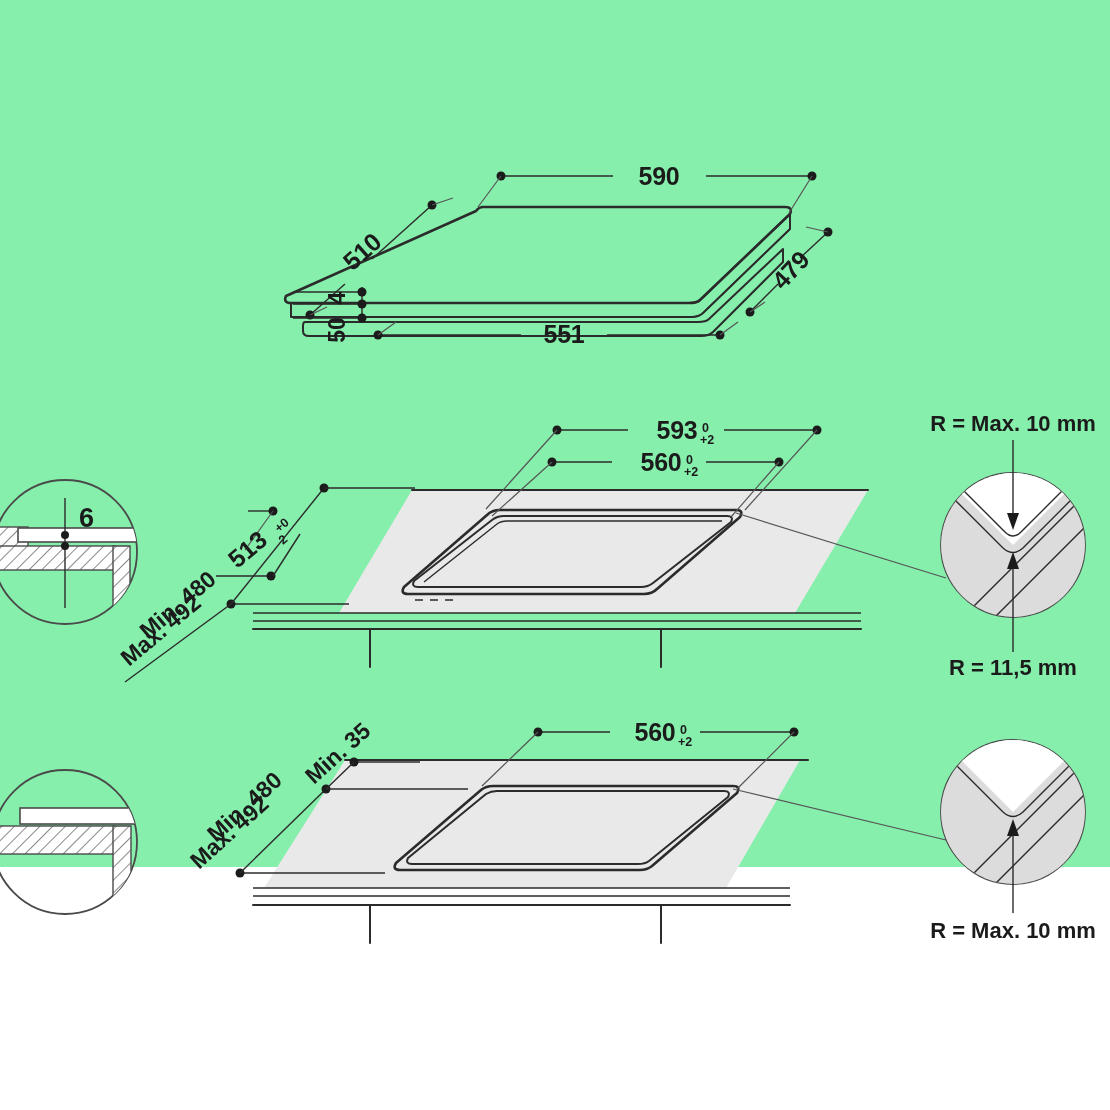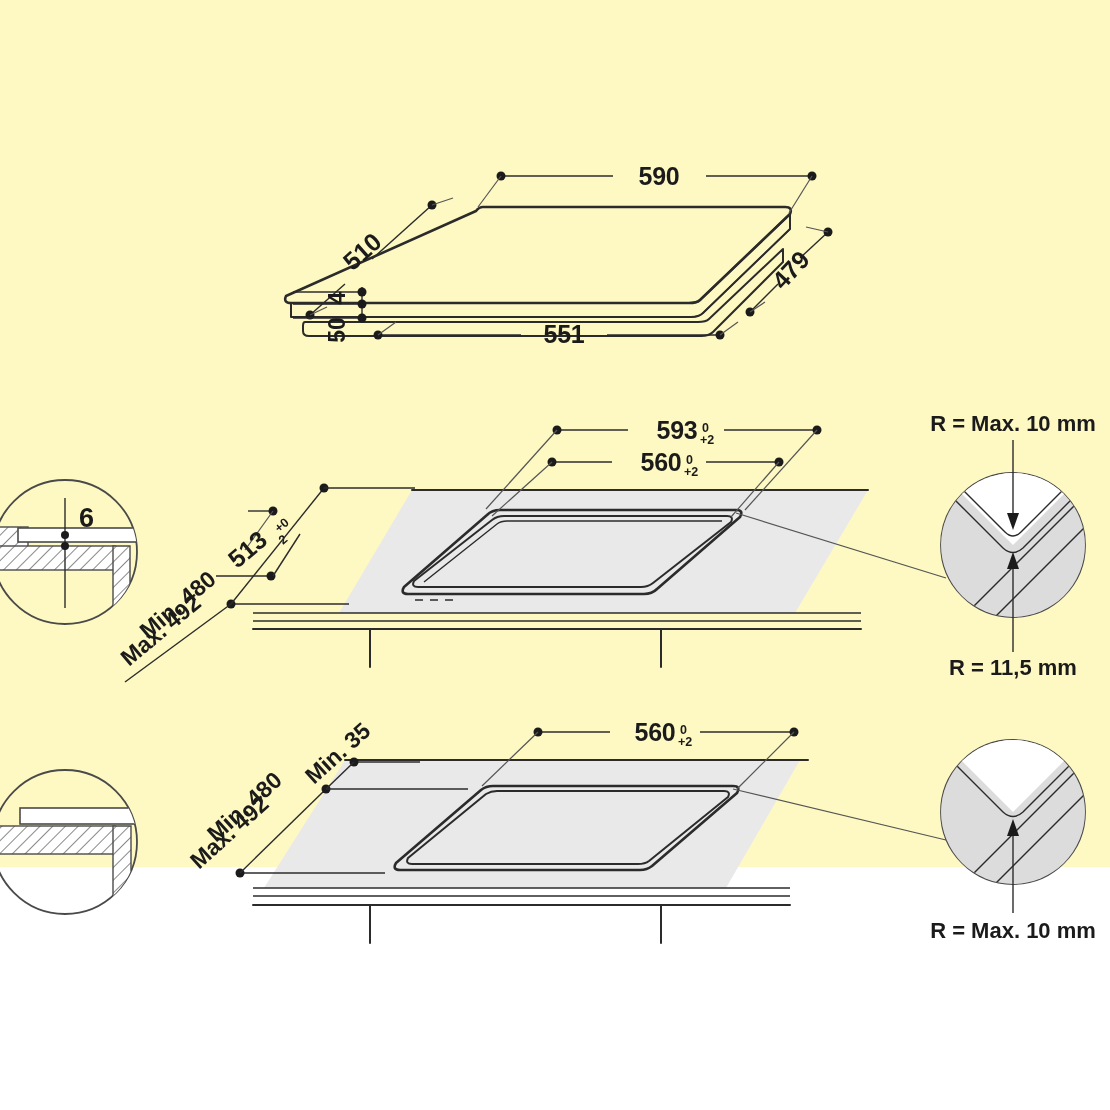--- a/index.html
+++ b/index.html
@@ -11,21 +11,21 @@
   body {
     width: 1110px;
     height: 1110px;
     font-family: "Liberation Sans", sans-serif;
     overflow: hidden;
   }
   #sheet {
     position: relative;
     width: 1110px;
     height: 867px;
-    background: #fef9c3;
+    background: #86efac;
   }
   svg#drawing {
     position: absolute;
     left: 0;
     top: 0;
     width: 1110px;
     height: 1110px;
     display: block;
   }
   text {

